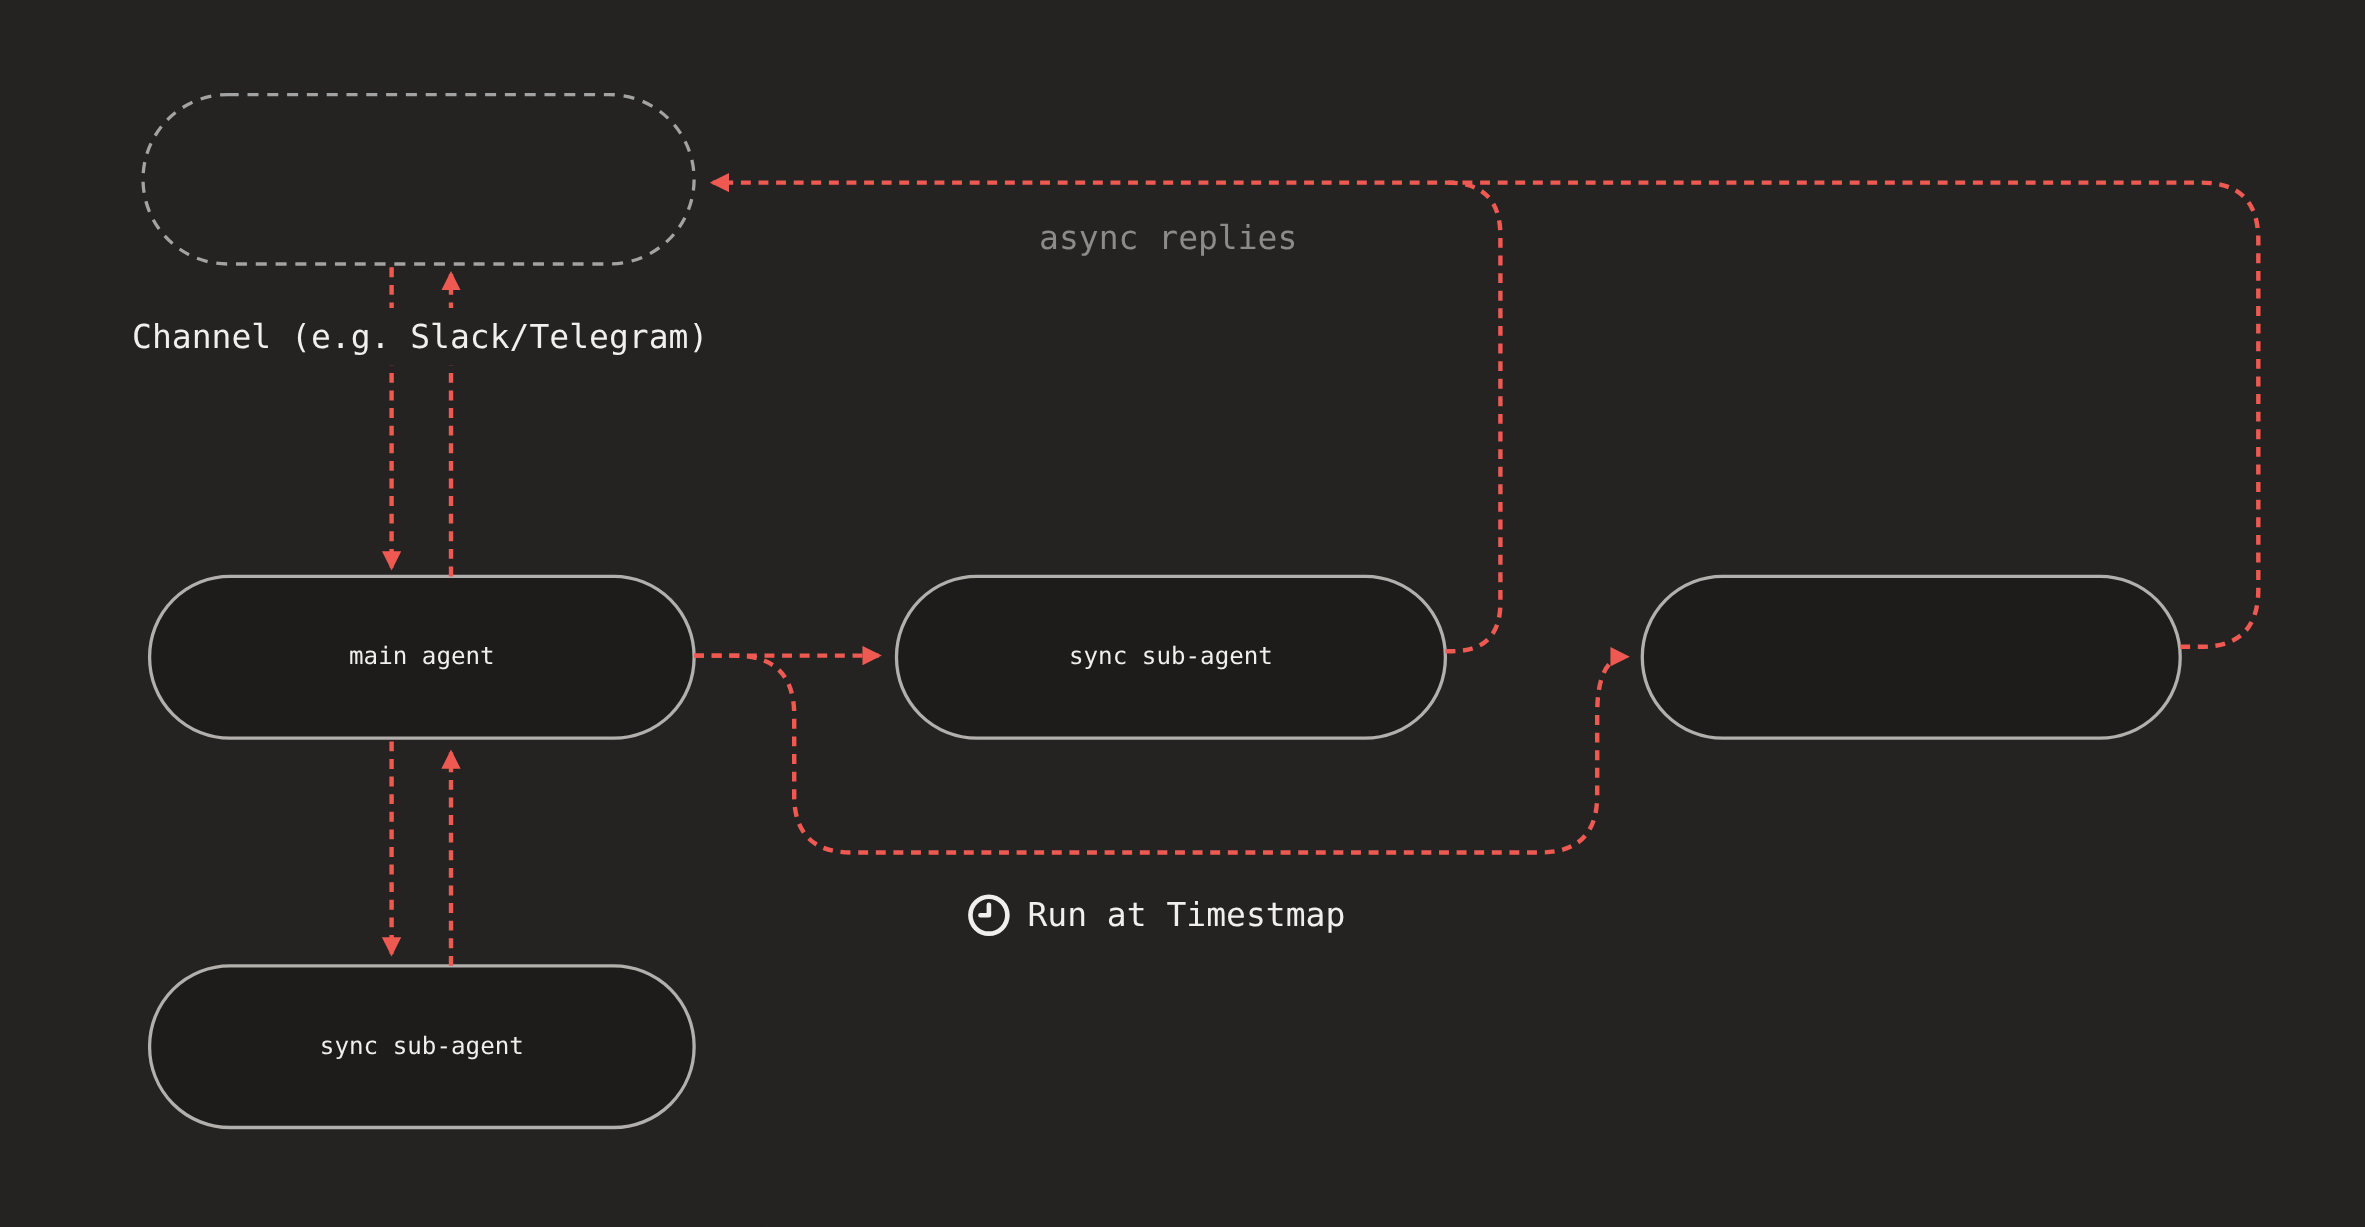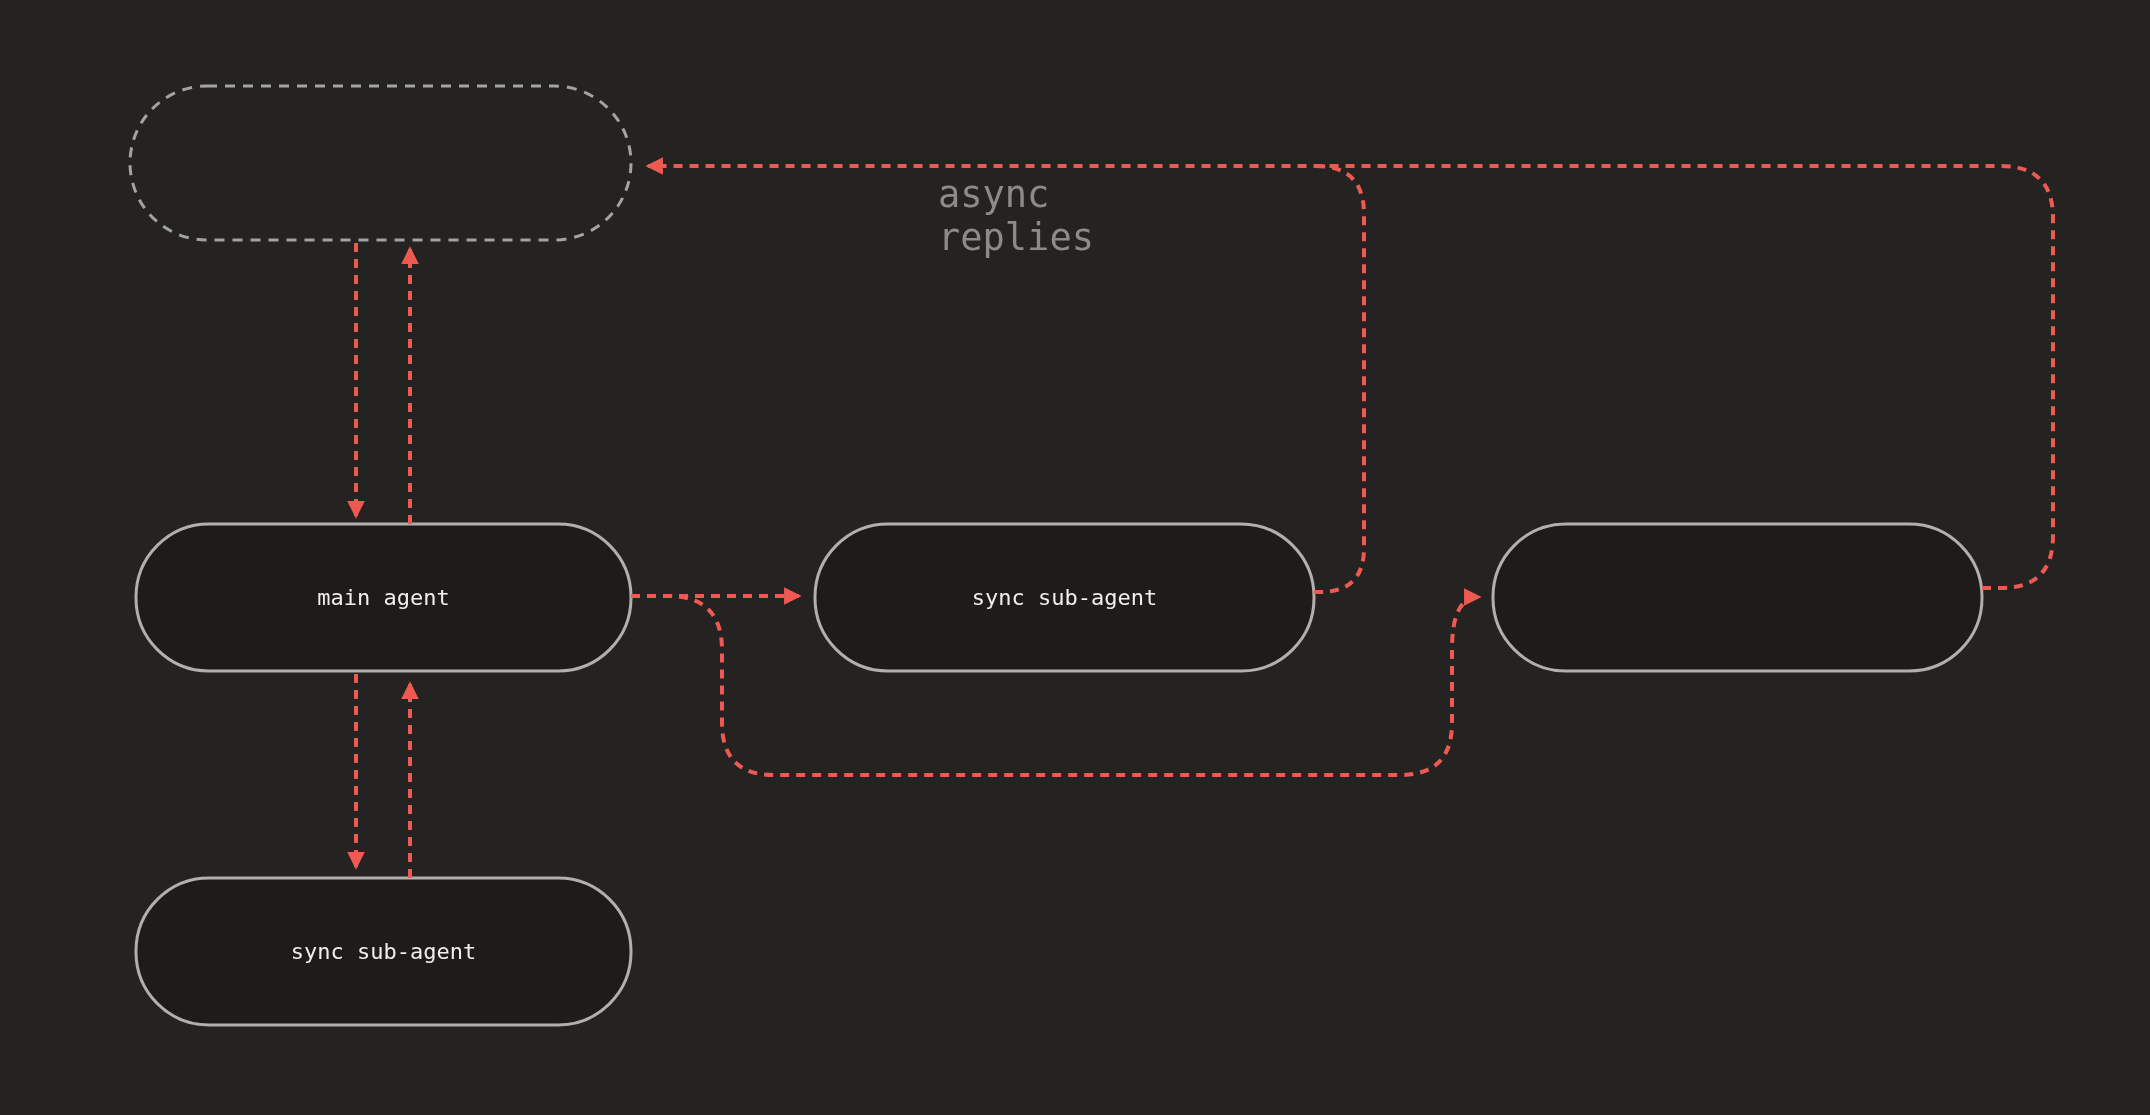--- a/index.html
+++ b/index.html
@@ -22,21 +22,21 @@
   .node-rect{fill:var(--node-fill);stroke:var(--node-border);stroke-width:3;}
   .channel-rect{fill:none;stroke:var(--channel-border);stroke-width:3;stroke-dasharray:10 8;}
   #ah path{fill:var(--edge);}
   .node-label{
     position:absolute;display:flex;align-items:center;justify-content:center;
     color:var(--text-primary);font-size:22px;letter-spacing:0;
     pointer-events:none;
   }
   .float-label{
     position:absolute;display:flex;align-items:center;justify-content:center;
-    background:var(--bg);color:var(--text-primary);font-size:37px;
+    background:var(--bg);color:var(--text-primary);font-size:30px;
     padding:6px 10px;
   }
   .float-label.muted{color:var(--text-muted);}
   .run-label{gap:14px;}
   .clock{display:block;}
   .clock circle{fill:none;stroke:var(--text-primary);stroke-width:2.4;}
   .clock path{fill:none;stroke:var(--text-primary);stroke-width:2.4;stroke-linecap:round;}
 </style>
 </head>
 <body>
@@ -63,17 +63,25 @@
     <path class="edge" d="M 1314 592 H 1320 Q 1364 592 1364 548 V 214 Q 1364 166 1316 166"></path>
     <path class="edge" d="M 1982 588 H 2001 Q 2053 588 2053 536 V 218 Q 2053 166 2001 166 H 648" marker-end="url(#ah)"></path>
     <path class="edge" d="M 356 674 V 867" marker-end="url(#ah)"></path>
     <path class="edge" d="M 410 878 V 684" marker-end="url(#ah)"></path>
   </svg>
 
   <div class="node-label" style="left:136px;top:524px;width:495px;height:147px;">main agent</div>
   <div class="node-label" style="left:815px;top:524px;width:499px;height:147px;">sync sub-agent</div>
   <div class="node-label" style="left:136px;top:878px;width:495px;height:147px;">sync sub-agent</div>
 
+  <div class="float-label" style="left:86px;top:280px;width:592px;height:52px;">Channel (e.g. Slack/Telegram)</div>
 
   <div class="float-label muted" style="left:928px;top:192px;width:268px;height:48px;">async replies</div>
 
+  <div class="float-label run-label" style="left:868px;top:806px;height:52px;">
+    <svg class="clock" width="42" height="42" viewBox="0 0 24 24">
+      <circle cx="12" cy="12" r="9.6"></circle>
+      <path d="M12 12 V 6.6 M12 12 H 7.6"></path>
+    </svg>
+    <span>Run at Timestmap</span>
+  </div>
 
 </div>
 
 </body></html>

